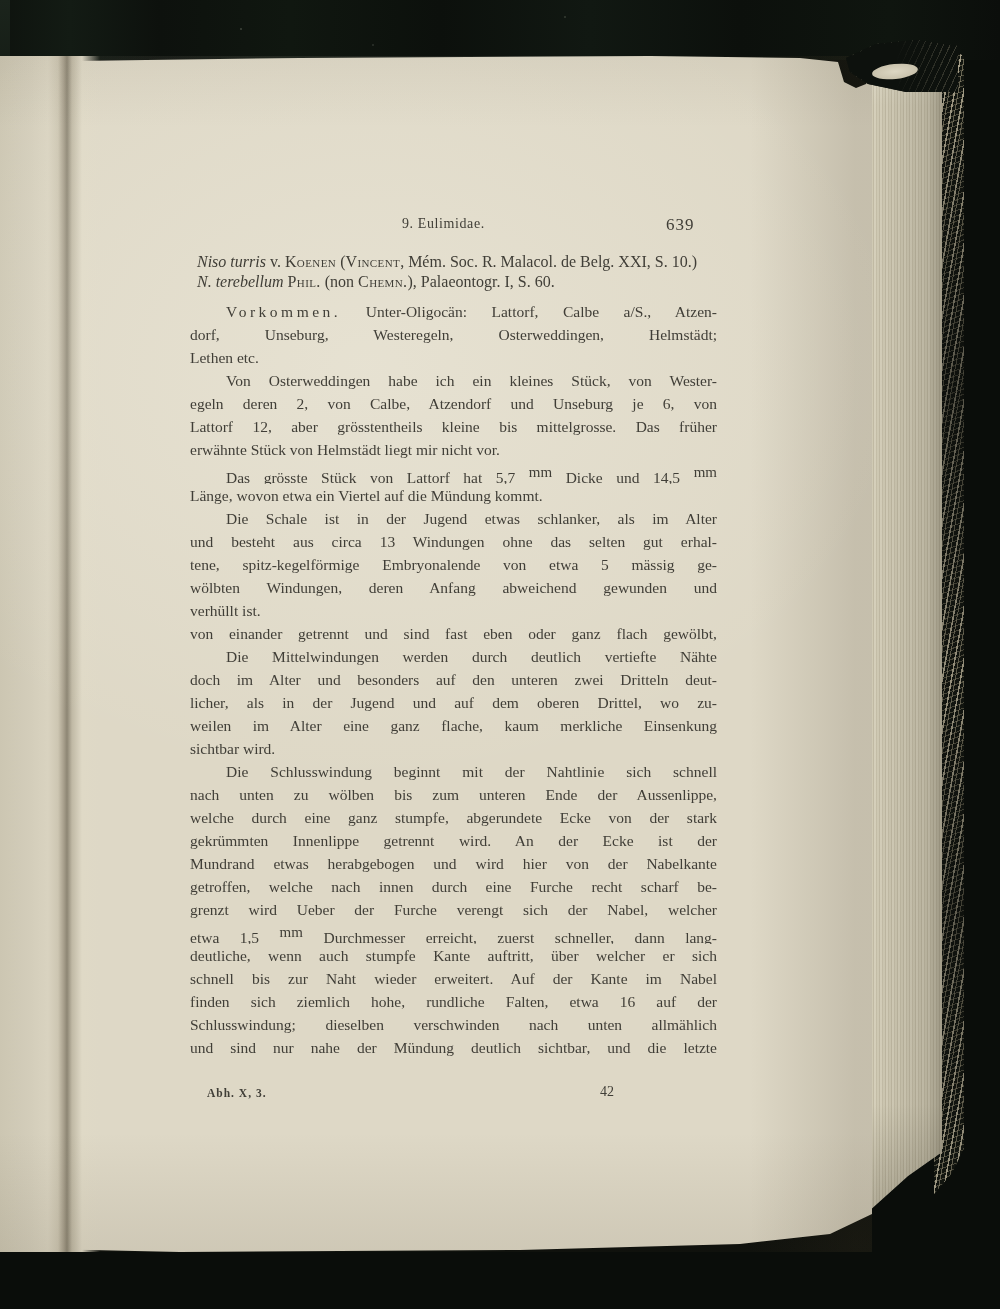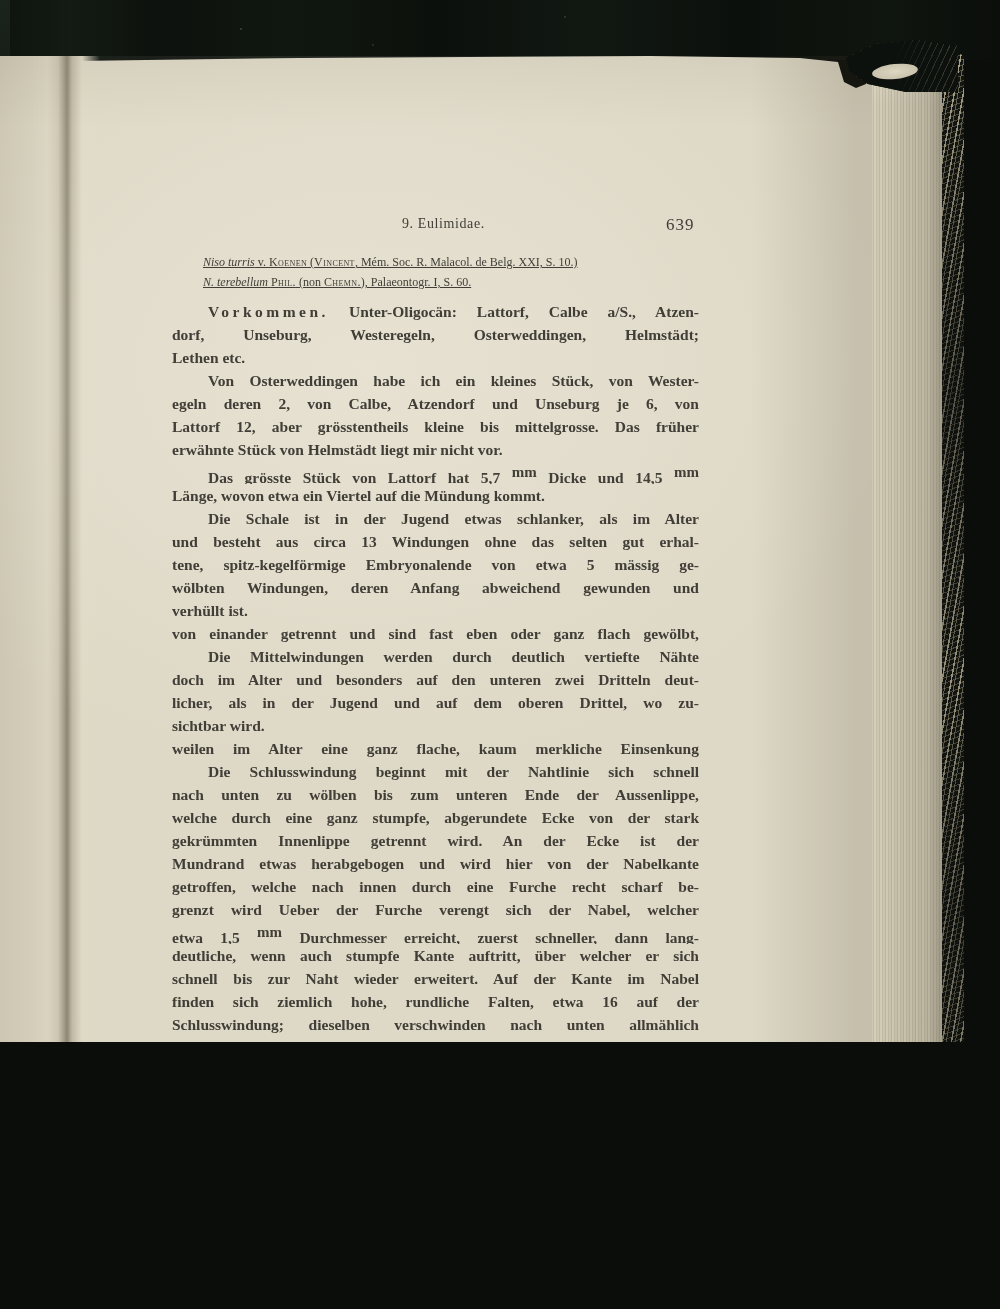--- a/index.html
+++ b/index.html
@@ -1,16 +1,16 @@
 <!DOCTYPE html>
 <html style="--paper: #ded8c6; --ink: #403e37;"><head>
 <meta charset="utf-8">
 <style>
   html,body{margin:0;padding:0;background:#0a0d0a;}
-  .scene{position:relative;width:1000px;height:1042px;overflow:hidden;
+  .scene{position:relative;width:1000px;height:1309px;overflow:hidden;
          font-family:"Liberation Serif",serif;}
 
   
   .bg-streaks{position:absolute;left:0;top:0;width:1000px;height:60px;
     background:linear-gradient(90deg,#0e130e 0%,#131b14 7%,#0d110d 16%,#101710 29%,
       #0c100c 44%,#111812 59%,#0c100c 74%,#0f150f 89%,#0b0e0b 100%);}
   .specks{position:absolute;left:0;top:0;width:2px;height:2px;border-radius:50%;
     box-shadow:240px 28px 0 0 rgba(190,195,175,.28),564px 16px 0 0 rgba(190,195,175,.22),
       372px 44px 0 0 rgba(190,195,175,.18),882px 142px 0 0 rgba(190,195,175,.25),
       820px 760px 0 0 rgba(200,200,185,.3);}
@@ -54,25 +54,25 @@
       repeating-linear-gradient(115deg,rgba(200,190,160,.55) 0 1px,rgba(0,0,0,0) 1px 6px);
     background-color:#0d110d;
     clip-path:polygon(0 18px,30px 4px,70px 0,112px 6px,112px 52px,60px 52px,22px 44px,4px 32px);}
   .corner-curl{position:absolute;left:872px;top:64px;width:46px;height:15px;border-radius:50%;
     background:radial-gradient(closest-side,#ddd7c3,#c9c2ac);transform:rotate(-6deg);}
 
   
   .ink{color:#403e37;}
   .running-head{position:absolute;left:402px;top:216px;font-size:14px;letter-spacing:.6px;}
   .folio{position:absolute;left:666px;top:215px;font-size:17px;letter-spacing:1px;}
-  .citations{position:absolute;left:203px;top:252px;width:530px;font-size:12px;line-height:20px;text-decoration:underline;}
+  .citations{position:absolute;left:197px;top:252px;width:530px;font-size:16px;line-height:20px;}
   .cit-line{height:20px;}
   .seg-italic{font-style:italic;}
   .seg-smallcaps{font-variant:small-caps;letter-spacing:.4px;}
-  .body-text{position:absolute;left:172px;top:300px;width:527px;font-size:15.5px;font-weight:bold;}
+  .body-text{position:absolute;left:190px;top:300px;width:527px;font-size:15.5px;}
   .line{height:23px;line-height:23px;overflow:hidden;}
   .line.indent{text-indent:36px;}
   .line.jfy{text-align:justify;text-align-last:justify;}
   .seg-spaced{letter-spacing:3.5px;}
   .seg-sup{font-size:15px;vertical-align:6px;}
   .footer-sig{position:absolute;left:207px;top:1087px;font-size:11.5px;font-weight:bold;letter-spacing:1px;}
   .footer-sheet{position:absolute;left:600px;top:1084px;font-size:14px;}
 </style>
 </head>
 <body>
@@ -122,22 +122,22 @@
         <div class="line jfy"><span class="seg-plain">und besteht aus circa 13 Windungen ohne das selten gut erhal-</span></div>
         <div class="line jfy"><span class="seg-plain">tene, spitz-kegelförmige Embryonalende von etwa 5 mässig ge-</span></div>
         <div class="line jfy"><span class="seg-plain">wölbten Windungen, deren Anfang abweichend gewunden und</span></div>
         <div class="line"><span class="seg-plain">verhüllt ist.</span></div>
       </div>
       <div class="para">
         <div class="line jfy"><span class="seg-plain">von einander getrennt und sind fast eben oder ganz flach gewölbt,</span></div>
         <div class="line indent jfy"><span class="seg-plain">Die Mittelwindungen werden durch deutlich vertiefte Nähte</span></div>
         <div class="line jfy"><span class="seg-plain">doch im Alter und besonders auf den unteren zwei Dritteln deut-</span></div>
         <div class="line jfy"><span class="seg-plain">licher, als in der Jugend und auf dem oberen Drittel, wo zu-</span></div>
+        <div class="line jfy"><span class="seg-plain">weilen im Alter eine ganz flache, kaum merkliche Einsenkung</span></div>
         <div class="line"><span class="seg-plain">sichtbar wird.</span></div>
-        <div class="line jfy"><span class="seg-plain">weilen im Alter eine ganz flache, kaum merkliche Einsenkung</span></div>
       </div>
       <div class="para">
         <div class="line indent jfy"><span class="seg-plain">Die Schlusswindung beginnt mit der Nahtlinie sich schnell</span></div>
         <div class="line jfy"><span class="seg-plain">nach unten zu wölben bis zum unteren Ende der Aussenlippe,</span></div>
         <div class="line jfy"><span class="seg-plain">welche durch eine ganz stumpfe, abgerundete Ecke von der stark</span></div>
         <div class="line jfy"><span class="seg-plain">gekrümmten Innenlippe getrennt wird. An der Ecke ist der</span></div>
         <div class="line jfy"><span class="seg-plain">Mundrand etwas herabgebogen und wird hier von der Nabelkante</span></div>
         <div class="line jfy"><span class="seg-plain">getroffen, welche nach innen durch eine Furche recht scharf be-</span></div>
         <div class="line jfy"><span class="seg-plain">grenzt wird  Ueber der Furche verengt sich der Nabel, welcher</span></div>
         <div class="line jfy"><span class="seg-plain">etwa 1,5 </span><span class="seg-sup">mm</span><span class="seg-plain"> Durchmesser erreicht, zuerst schneller, dann lang-</span></div>

